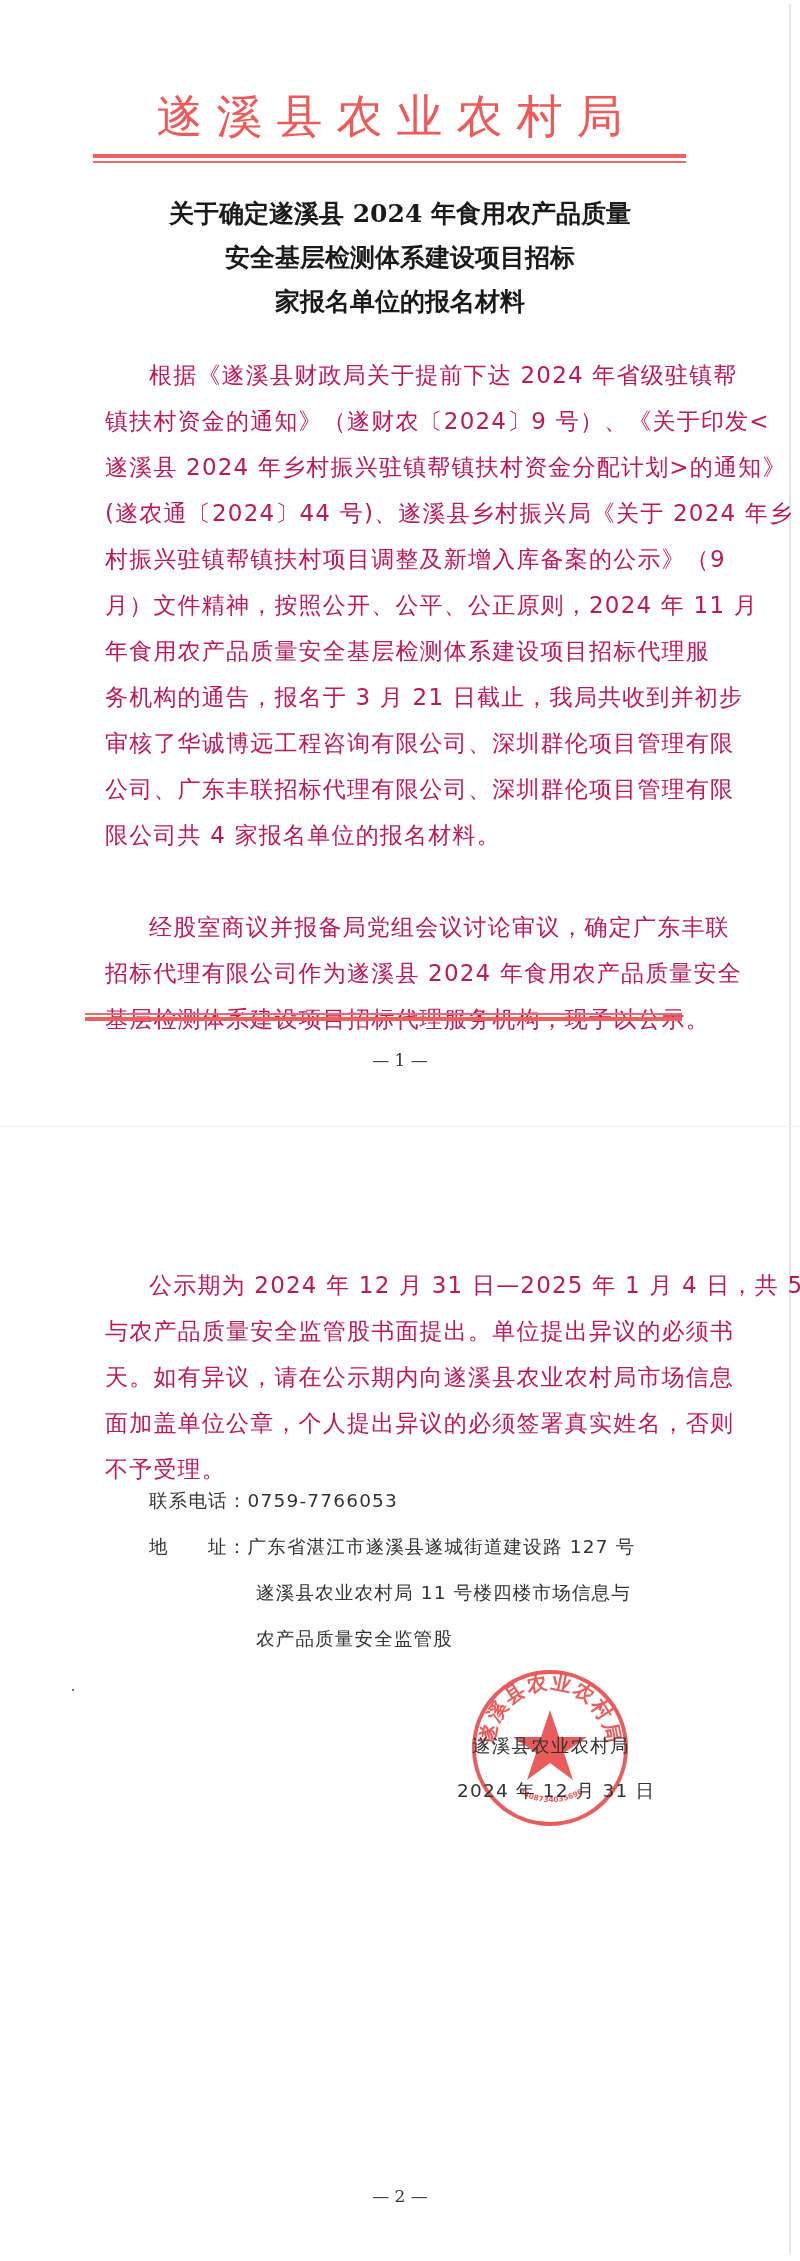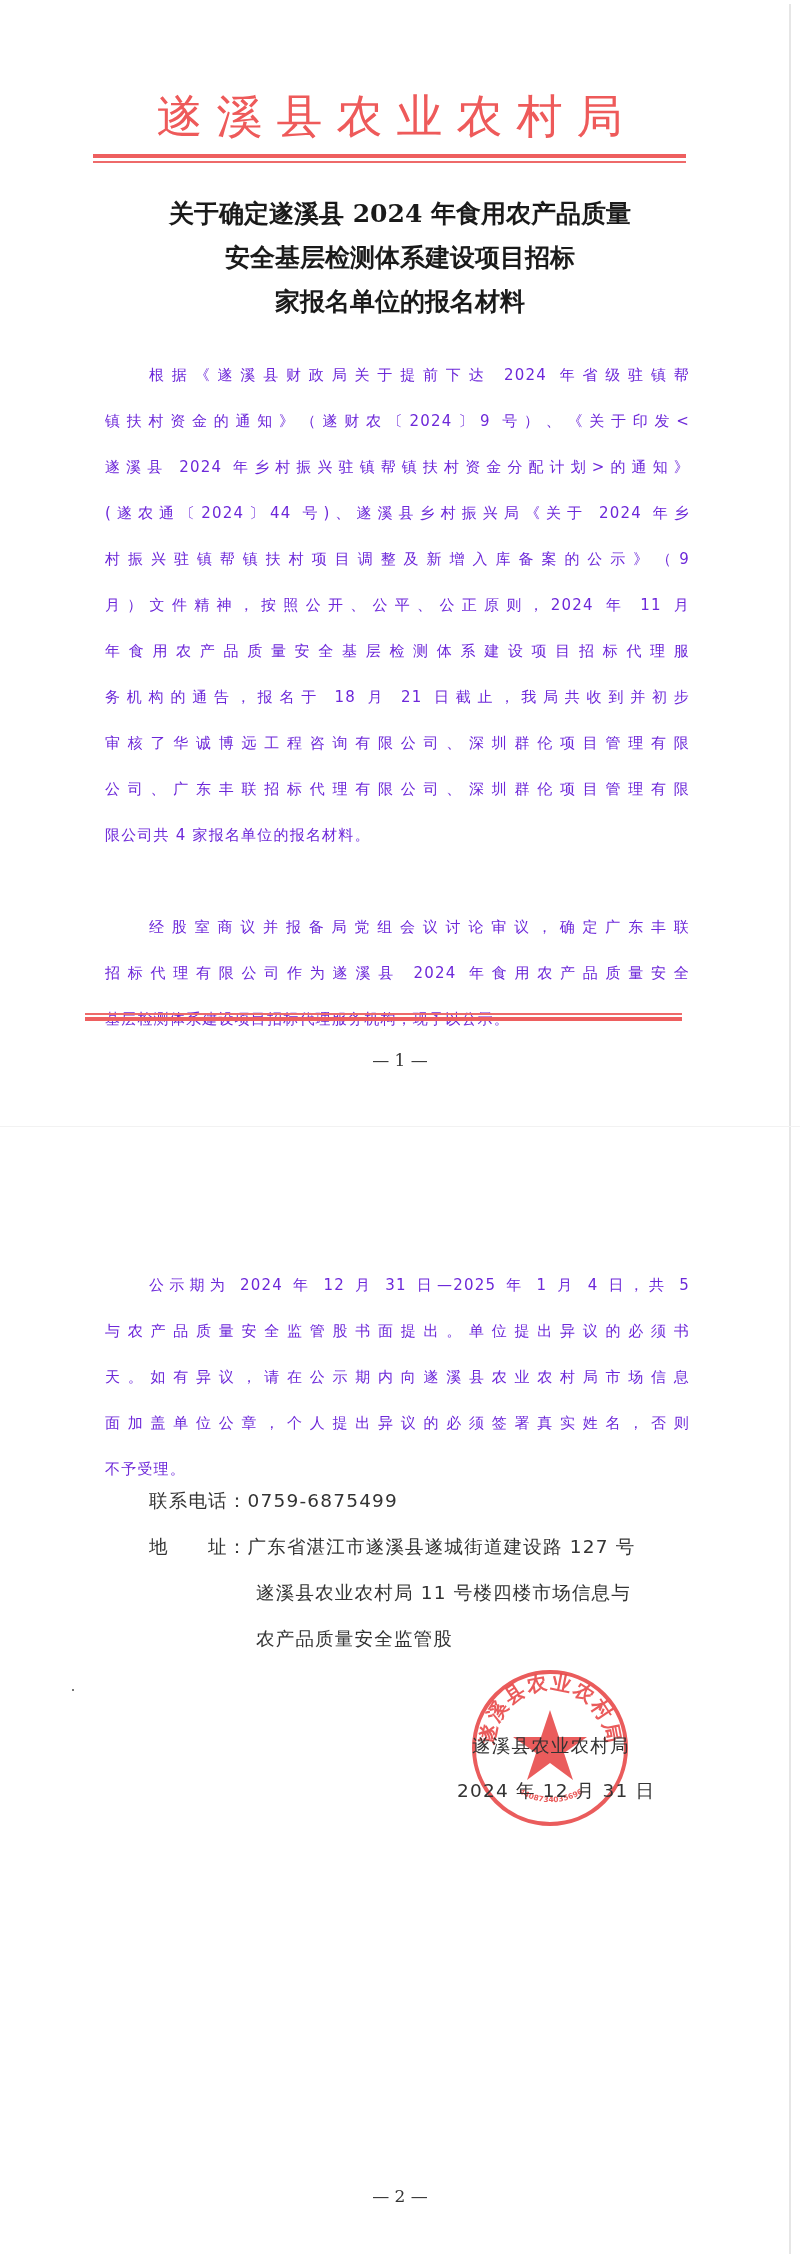--- a/index.html
+++ b/index.html
@@ -12,22 +12,22 @@
          font-family:"DejaVu Serif","Liberation Serif",serif; font-size:46px; letter-spacing:14px;
          color:#ee5a5a; line-height:56px; padding-left:14px; box-sizing:border-box; }
   .rule-thick { position:absolute; height:4px; background:#ee5f5f; }
   .rule-thin { position:absolute; height:2px; background:#ee6a6a; }
 
   .title { position:absolute; left:60px; width:680px; text-align:center;
            font-family:"DejaVu Serif","Liberation Serif",serif; font-weight:bold;
            font-size:25px; line-height:44px; color:#1a1a1a; top:192px; }
   .title div { white-space:nowrap; }
 
-  .body { position:absolute; left:105px; width:585px; font-size:15px; line-height:46px;
-          color:#6d28d9; text-align:justify; letter-spacing:1.2px; }
+  .body { position:absolute; left:105px; width:585px; font-size:23px; line-height:46px;
+          color:#be185d; text-align:justify; letter-spacing:1.2px; }
   .body .ln { white-space:nowrap; height:46px; text-align-last:justify; text-align:justify; display:block; }
   .body .ln.last { text-align-last:left; }
   .body .ind { padding-left:44px; }
 
   .pageno { position:absolute; left:0; width:800px; text-align:center; font-size:17px;
             color:#333; font-family:"DejaVu Serif","Liberation Serif",serif; }
 
   .contact { position:absolute; left:149px; font-size:18.5px; line-height:46px; color:#333; letter-spacing:1.2px; white-space:nowrap; }
 
   .seal { position:absolute; left:470px; top:1668px; width:160px; height:160px; }
@@ -51,21 +51,21 @@
 </div>
 
 <div class="body" style="top:352px;">
   <span class="ln ind">根据《遂溪县财政局关于提前下达 2024 年省级驻镇帮</span>
   <span class="ln">镇扶村资金的通知》（遂财农〔2024〕9 号）、《关于印发&lt;</span>
   <span class="ln">遂溪县 2024 年乡村振兴驻镇帮镇扶村资金分配计划&gt;的通知》</span>
   <span class="ln">(遂农通〔2024〕44 号)、遂溪县乡村振兴局《关于 2024 年乡</span>
   <span class="ln">村振兴驻镇帮镇扶村项目调整及新增入库备案的公示》（9</span>
   <span class="ln">月）文件精神，按照公开、公平、公正原则，2024 年 11 月</span>
   <span class="ln">年食用农产品质量安全基层检测体系建设项目招标代理服</span>
-  <span class="ln">务机构的通告，报名于 18 月 21 日截止，我局共收到并初步</span>
+  <span class="ln">务机构的通告，报名于 3 月 21 日截止，我局共收到并初步</span>
   <span class="ln">审核了华诚博远工程咨询有限公司、深圳群伦项目管理有限</span>
   <span class="ln">公司、广东丰联招标代理有限公司、深圳群伦项目管理有限</span>
   <span class="ln last">限公司共 4 家报名单位的报名材料。</span>
 </div>
 
 <div class="body" style="top:904px;">
   <span class="ln ind">经股室商议并报备局党组会议讨论审议，确定广东丰联</span>
   <span class="ln">招标代理有限公司作为遂溪县 2024 年食用农产品质量安全</span>
   <span class="ln last">基层检测体系建设项目招标代理服务机构，现予以公示。</span>
 </div>
@@ -77,21 +77,21 @@
 
 <div class="body" style="top:1262px;">
   <span class="ln ind">公示期为 2024 年 12 月 31 日—2025 年 1 月 4 日，共 5</span>
   <span class="ln">与农产品质量安全监管股书面提出。单位提出异议的必须书</span>
   <span class="ln">天。如有异议，请在公示期内向遂溪县农业农村局市场信息</span>
   <span class="ln">面加盖单位公章，个人提出异议的必须签署真实姓名，否则</span>
   <span class="ln last">不予受理。</span>
 </div>
 
 <div class="contact" style="top:1478px;">
-  <span>联系电话：</span><span>0759-6875499</span>
+  <span>联系电话：</span><span>0759-7766053</span>
 </div>
 <div class="contact" style="top:1524px;">
   <span>地　　址：</span><span>广东省湛江市遂溪县遂城街道建设路 127 号</span>
 </div>
 <div class="contact" style="top:1570px; left:256px;">
   <span>遂溪县农业农村局 11 号楼四楼市场信息与</span>
 </div>
 <div class="contact" style="top:1616px; left:256px;">
   <span>农产品质量安全监管股</span>
 </div>

